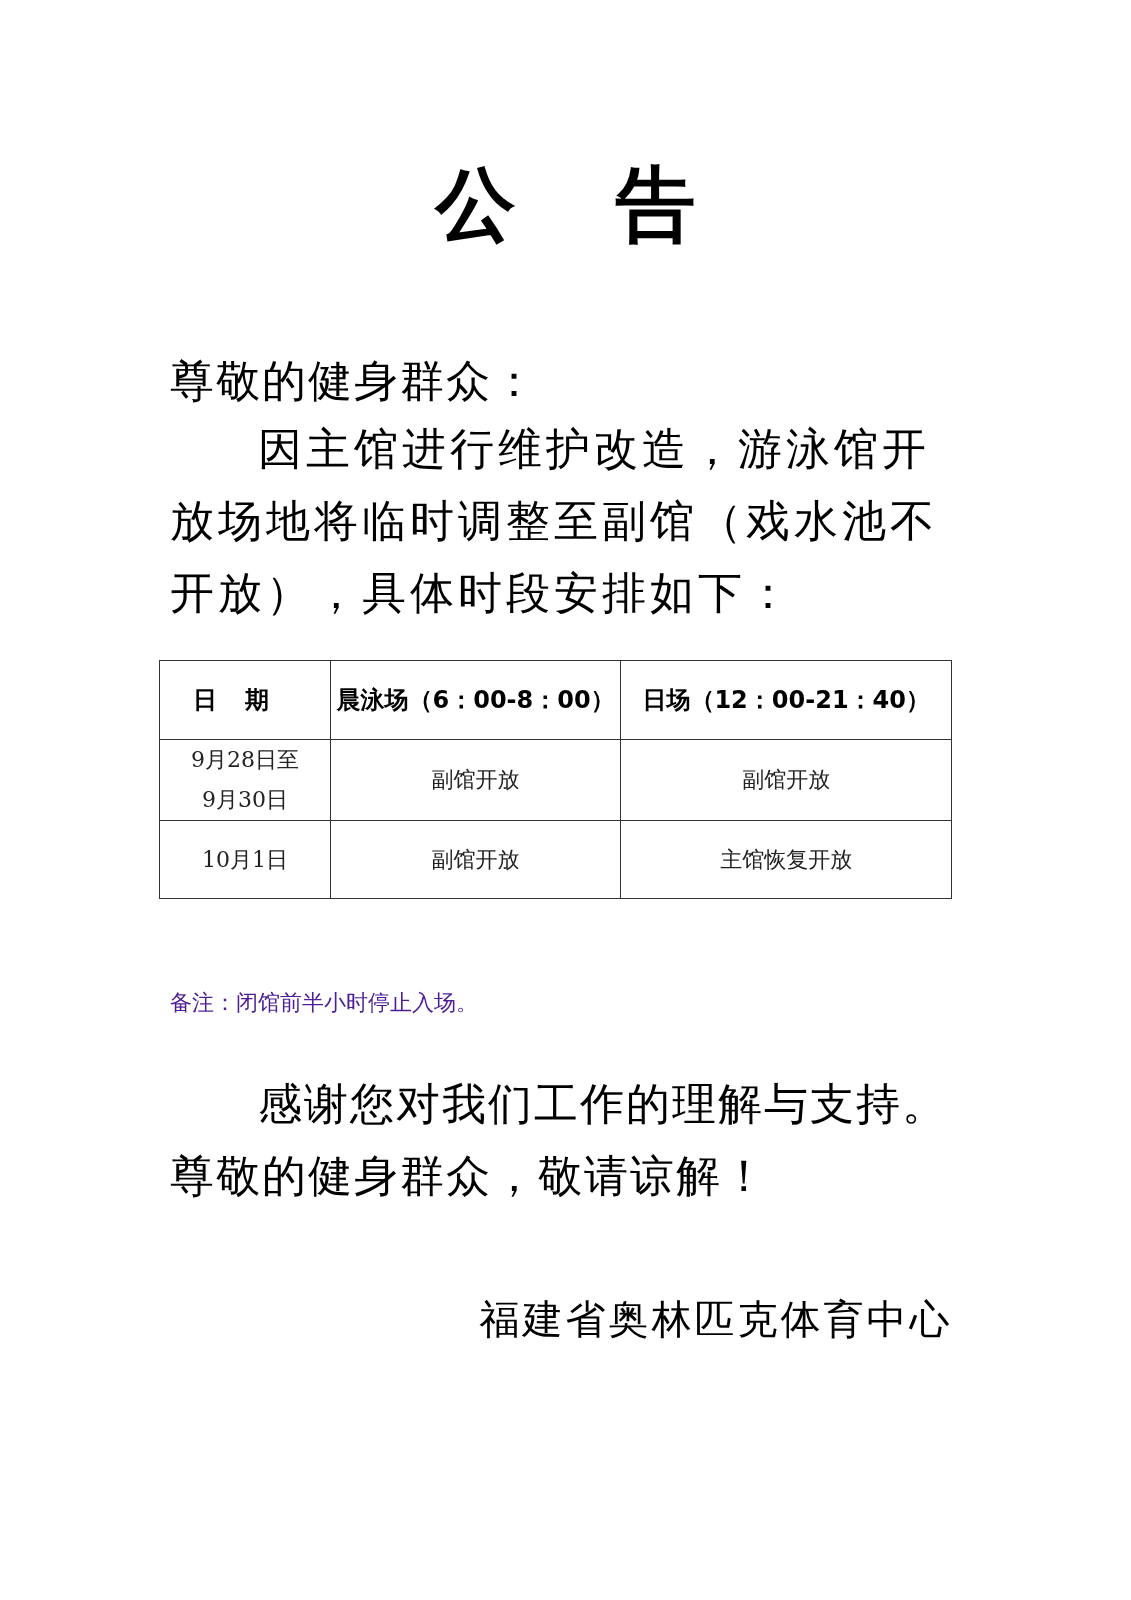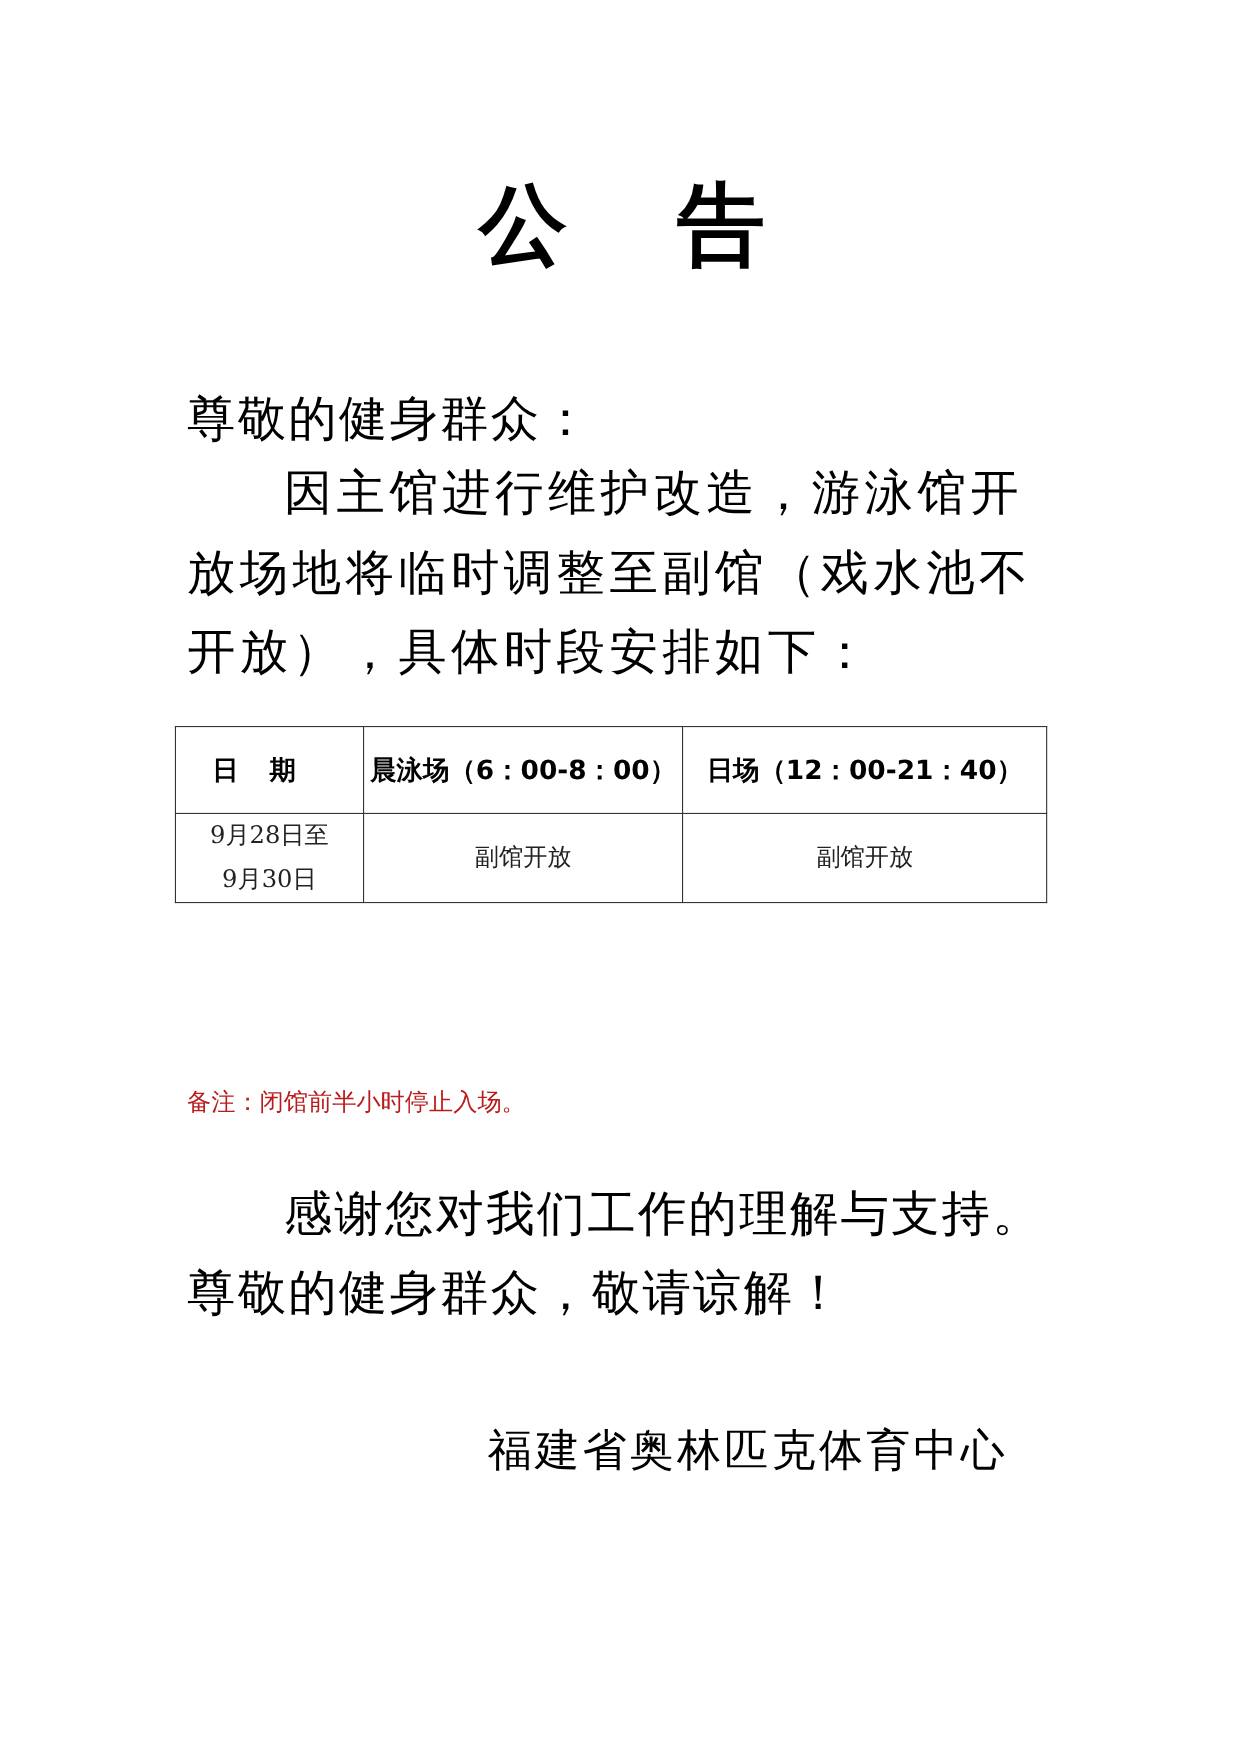--- a/index.html
+++ b/index.html
@@ -76,30 +76,30 @@
     .col-day { width: 330px; }
     .th-date { letter-spacing: 28px; padding-left: 28px; }
 
     .note {
       position: absolute;
       left: 170px;
       top: 985px;
       font-family: "DejaVu Sans", "Liberation Sans", sans-serif;
       font-size: 22px;
       line-height: 36px;
-      color: #b91c1c;
+      color: #4c1d95;
       text-align: center;
     }
 
     .thanks { top: 1068px; }
     .thanks .l1 { text-indent: 88px; display: block; }
 
     .signature {
       position: absolute;
-      left: 420px;
+      left: 456px;
       width: 520px;
       text-align: center;
       font-family: "DejaVu Serif", "Liberation Serif", serif;
       font-size: 40px;
       line-height: 72px;
     }
     .org { top: 1283px; letter-spacing: 3px; }
     .date { top: 1354px; left: 440px; width: 480px; letter-spacing: 2px; }
   </style>
 </head>
@@ -123,20 +123,25 @@
       <th class="col-day">日场（12：00-21：40）</th>
     </tr>
     <tr>
       <td>
         <div>9月28日至</div>
         <div>9月30日</div>
       </td>
       <td>副馆开放</td>
       <td>副馆开放</td>
     </tr>
+    <tr>
+      <td>10月1日</td>
+      <td>副馆开放</td>
+      <td>主馆恢复开放</td>
+    </tr>
   </tbody>
     </table>
 
   <div class="note">备注：闭馆前半小时停止入场。</div>
 
   <div class="body-text thanks">
     <span class="l1">感谢您对我们工作的理解与支持。</span>
     <span>尊敬的健身群众，敬请谅解！</span>
   </div>
 

